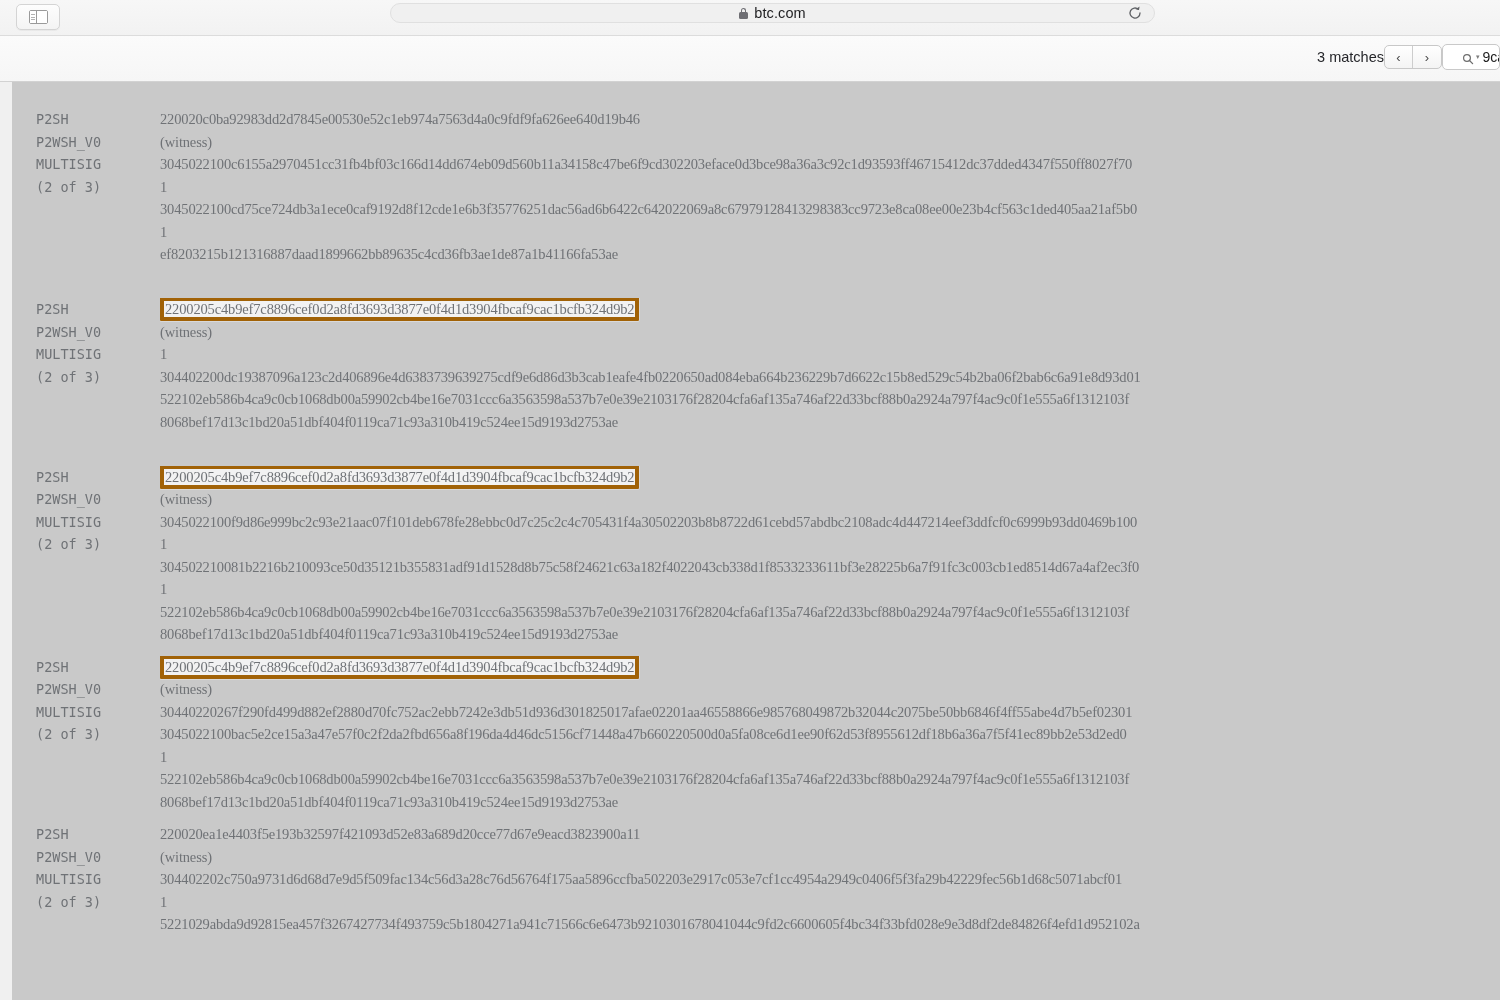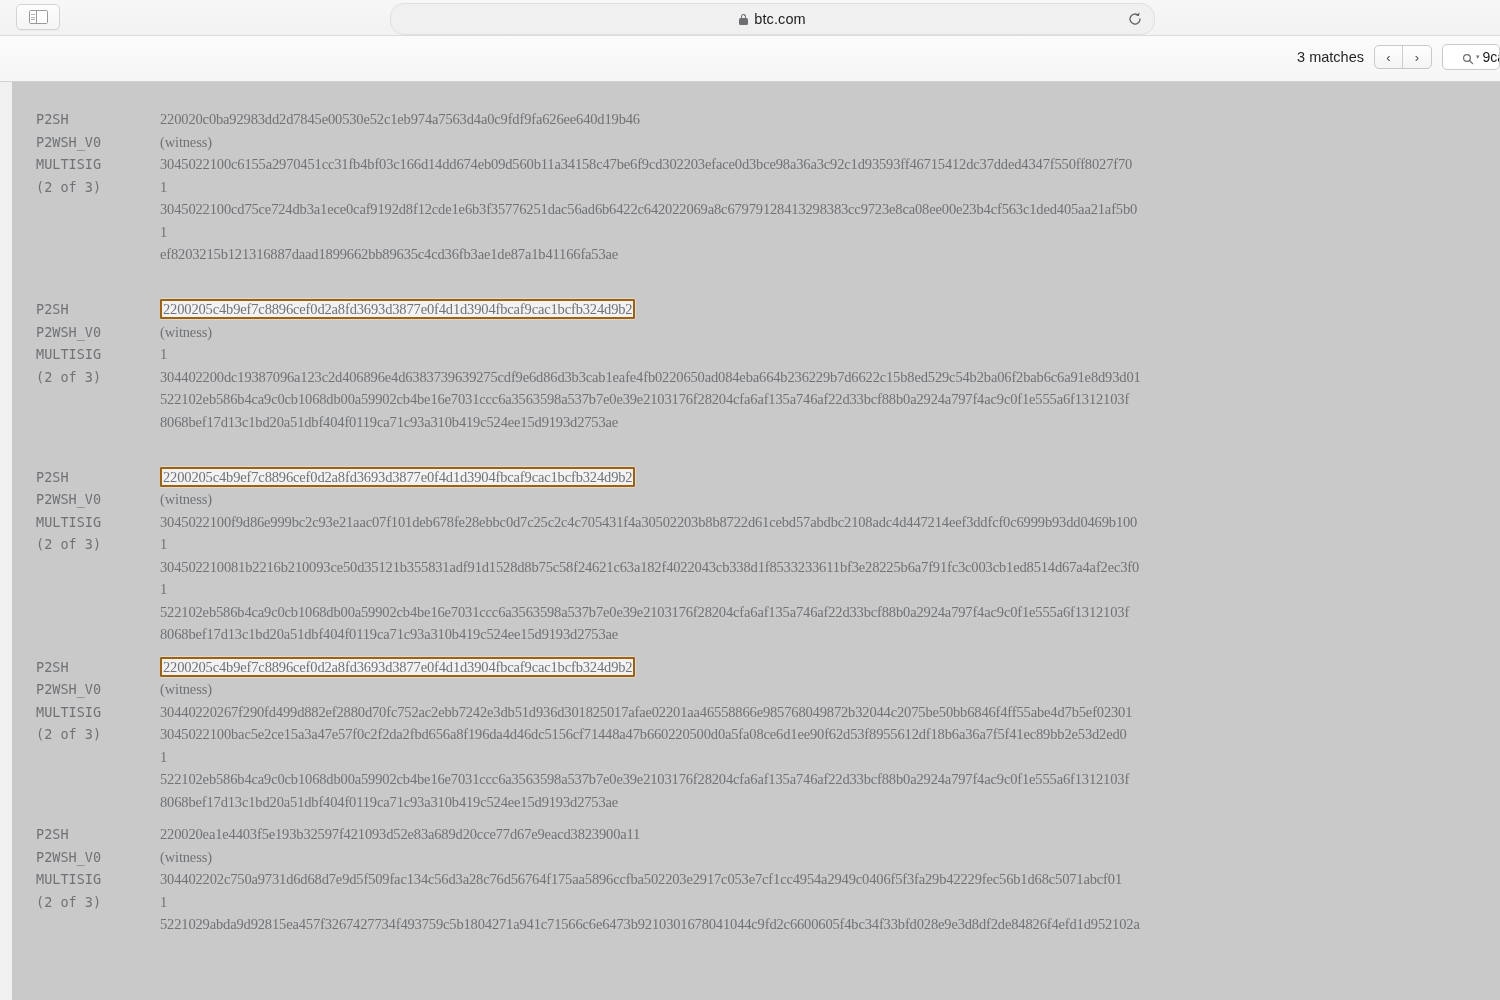--- a/index.html
+++ b/index.html
@@ -59,21 +59,21 @@
     height: 1px;
     background: #b2b2b2;
   }
   #sidebar-toggle .sb-right { flex: 1; background: #ffffff; }
 
   #url-bar {
     position: absolute;
     left: 390px;
     top: 3px;
     width: 765px;
-    height: 32px;
+    height: 20px;
     background: #f0f0f0;
     border: 1px solid #e0e0e0;
     border-radius: 14px;
     display: flex;
     align-items: center;
     justify-content: center;
   }
   #url-bar .url-inner {
     display: flex;
     align-items: center;
@@ -122,21 +122,20 @@
     height: 46px;
     background: linear-gradient(180deg, #fbfbfb 0%, #f6f6f6 100%);
     border-bottom: 1px solid #d2d2d2;
   }
   #find-bar-inner {
     position: absolute;
     right: 0;
     top: 8px;
     display: flex;
     align-items: center;
-    gap: 10px;
   }
   #match-count {
     font-size: 14.5px;
     color: #25262a;
   }
   #find-nav {
     display: flex;
     border: 1px solid #c8c8c8;
     border-radius: 5px;
     overflow: hidden;
@@ -254,21 +253,21 @@
     color: #6f7276;
     white-space: nowrap;
     letter-spacing: -0.15px;
     height: 22.5px;
   }
   .data-line.highlight-line {
     height: 22.5px;
   }
   .match-highlight {
     background: #f2f2f2;
-    border: 2px solid #a16207;
+    border: 4px solid #a16207;
     border-radius: 1px;
     padding: 0px 1px;
     color: #6f7276;
     box-shadow: 0 0 0 0.5px rgba(255,255,255,0.6);
   }
 </style>
 </head>
 <body>
 
 <div id="browser-chrome">

